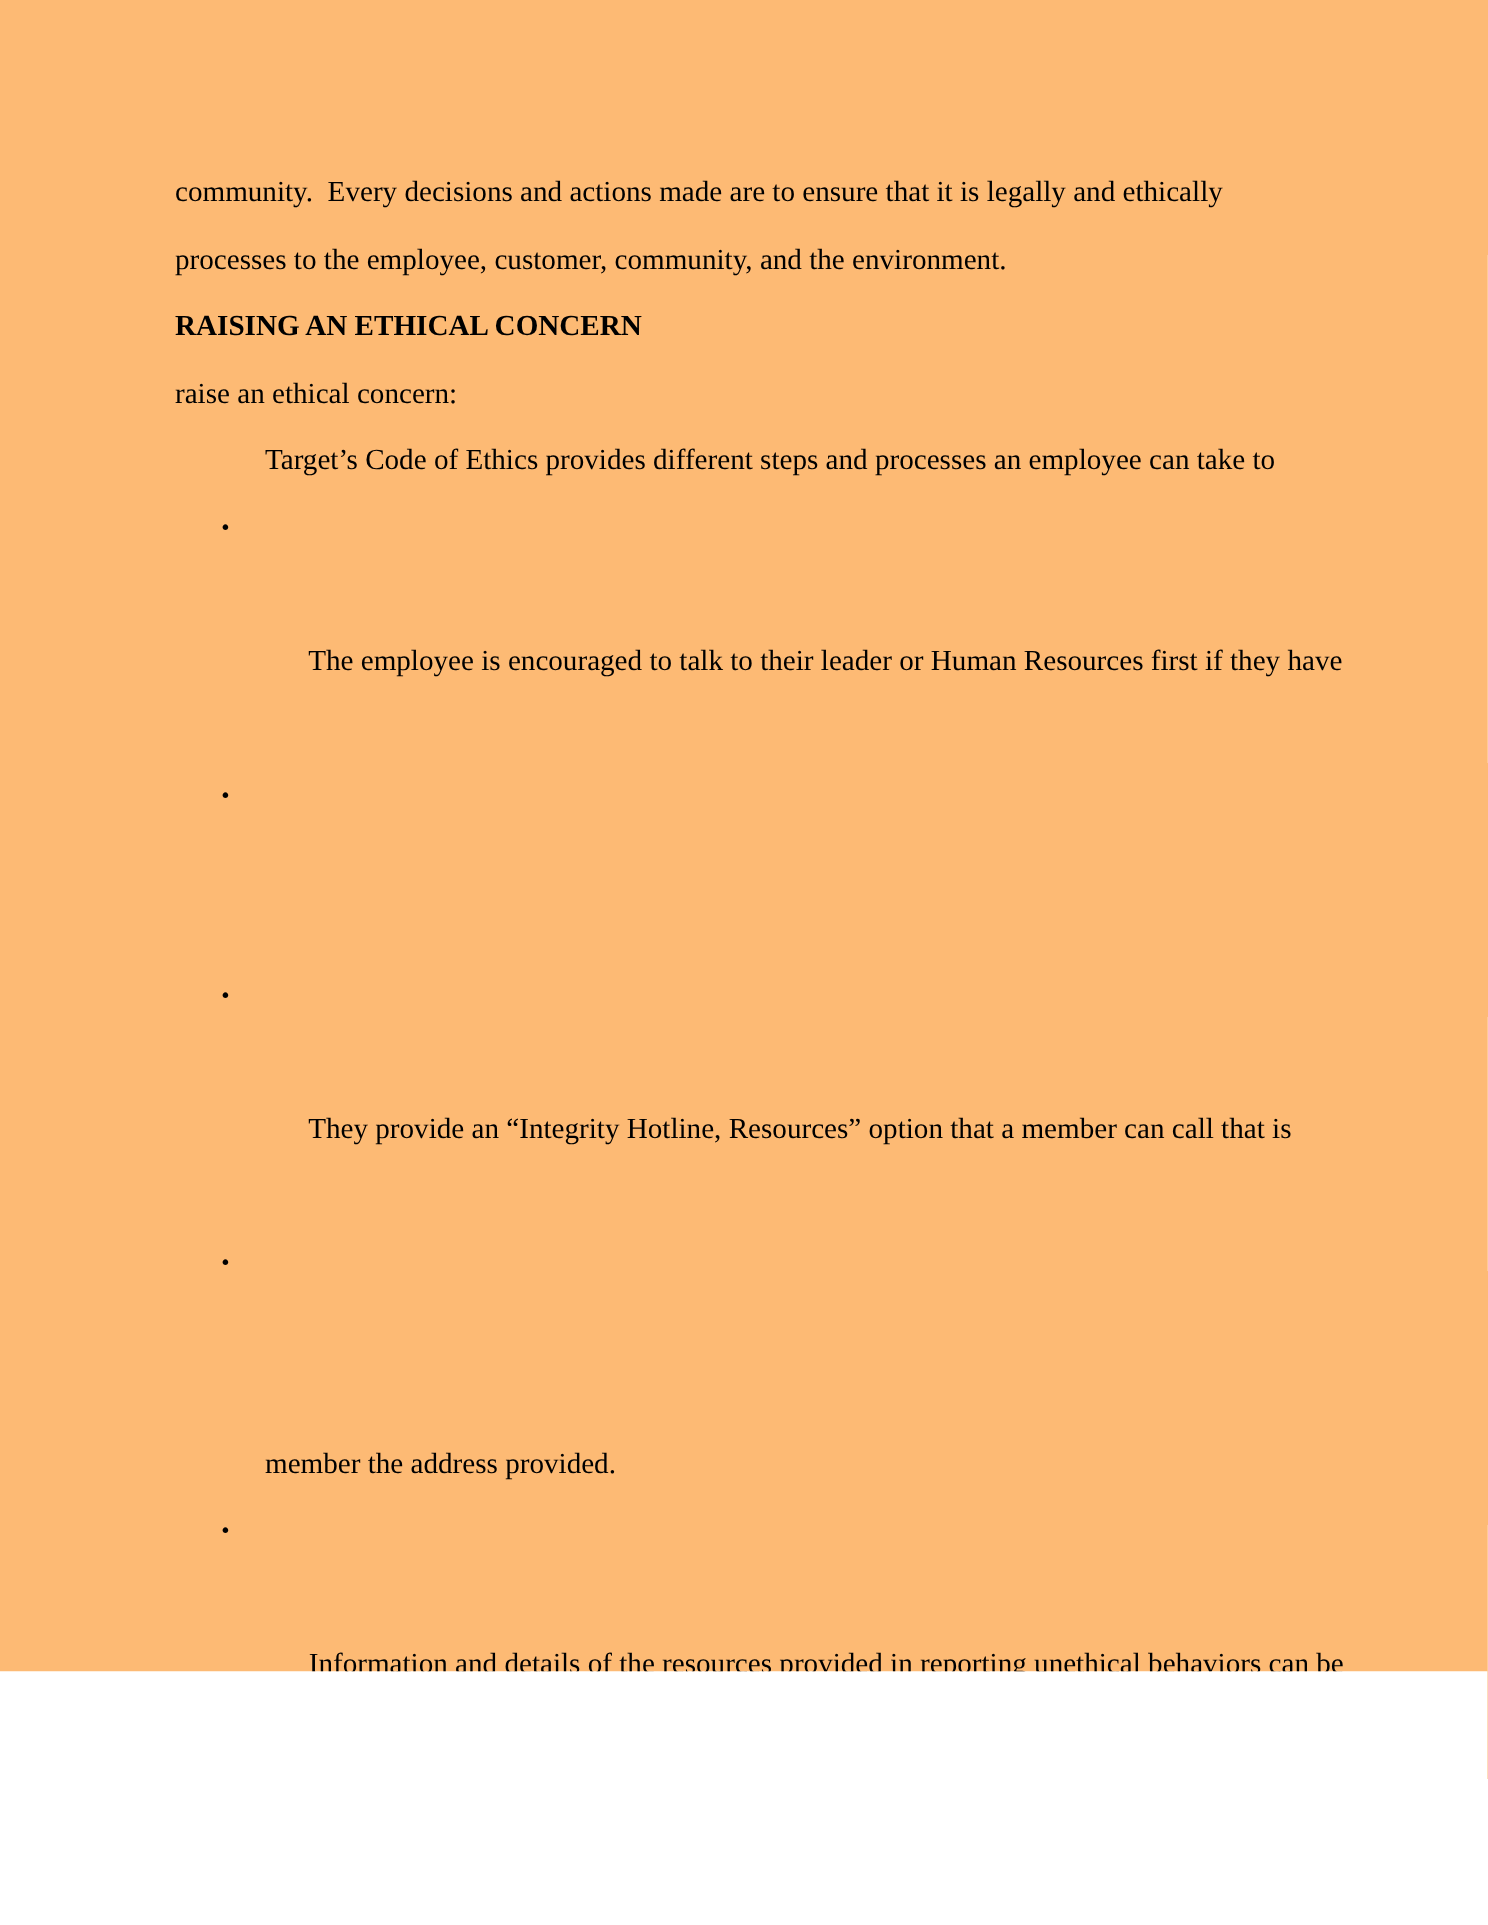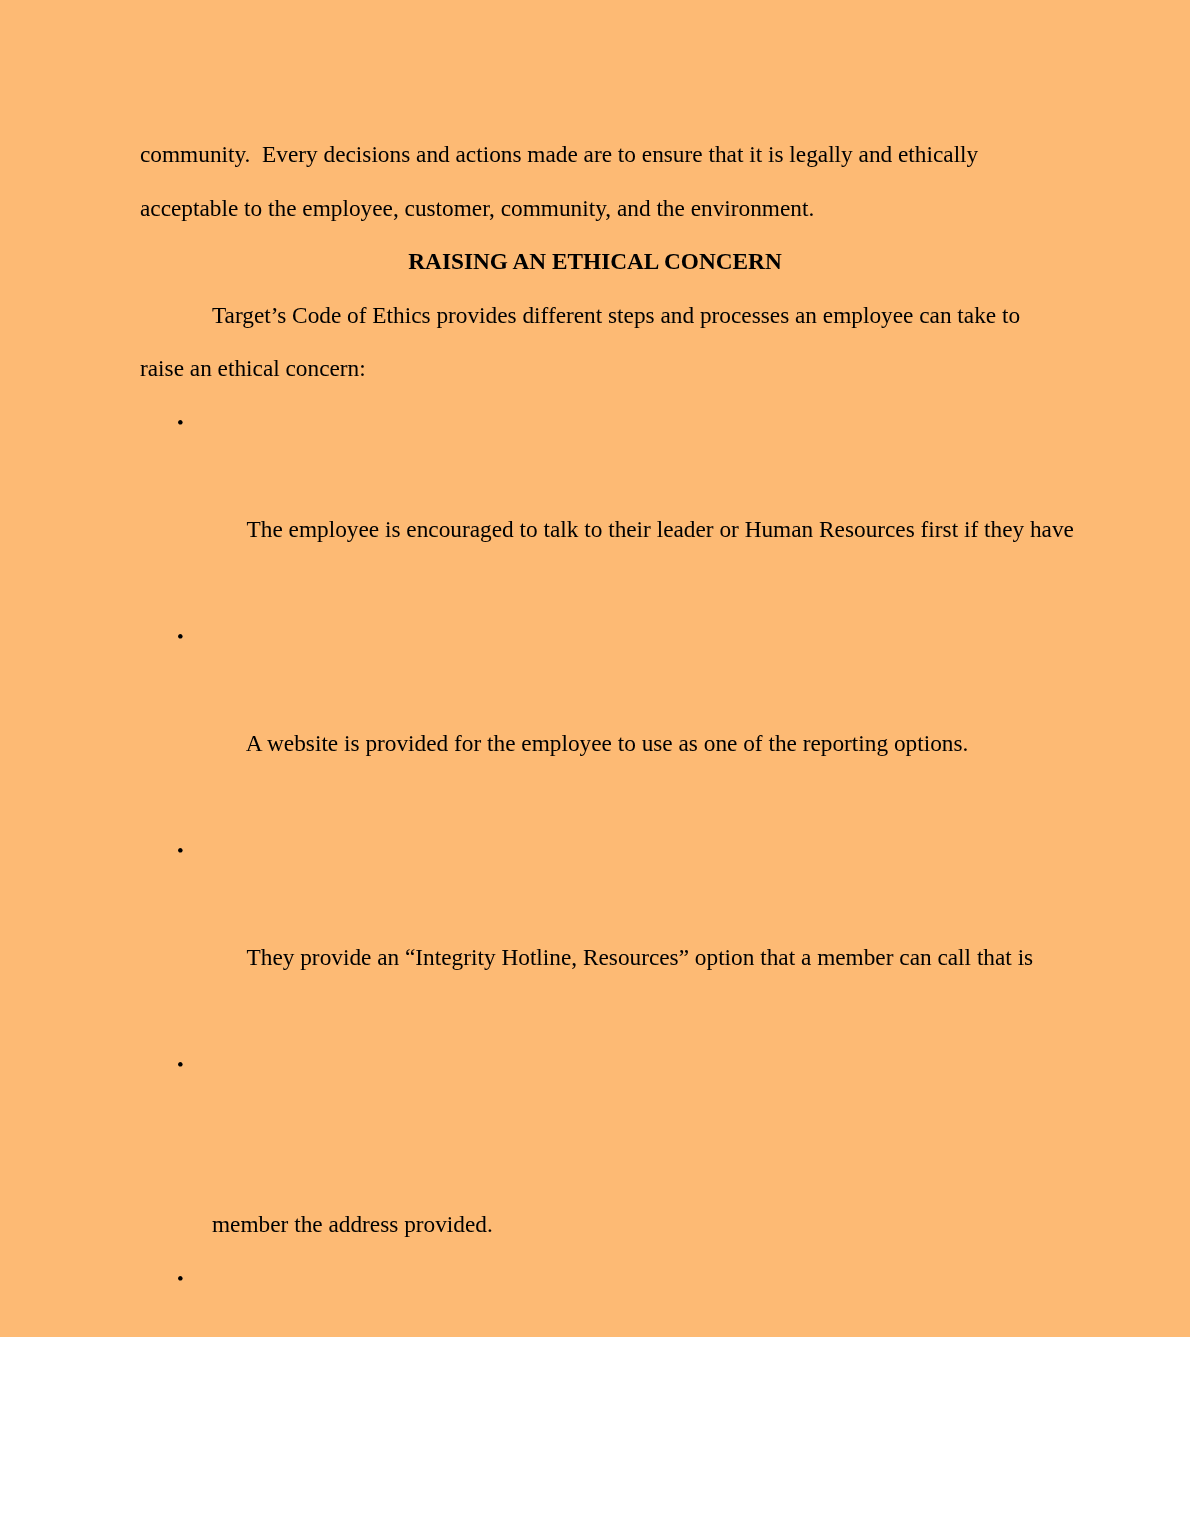--- a/index.html
+++ b/index.html
@@ -23,21 +23,20 @@
     font-size: 23.3px;
     line-height: 53.5px;
   }
   .line {
     white-space: pre;
   }
   .indent {
     text-indent: 72px;
   }
   .heading {
-    text-align: center;
     font-weight: bold;
     white-space: pre;
   }
   .bullet-first {
     position: relative;
     padding-left: 72px;
   }
   .bullet-marker {
     position: absolute;
     left: 37px;
@@ -49,35 +48,34 @@
     padding-left: 72px;
   }
 </style>
 </head>
 <body>
 
 <div class="page">
   <div class="content">
 
     <div class="line">community.  Every decisions and actions made are to ensure that it is legally and ethically</div>
-    <div class="line">acceptable to the employee, customer, community, and the environment.</div>
+    <div class="line">processes to the employee, customer, community, and the environment.</div>
 
     <div class="heading">RAISING AN ETHICAL CONCERN</div>
 
+    <div class="line">raise an ethical concern:</div>
     <div class="line indent">Target’s Code of Ethics provides different steps and processes an employee can take to</div>
-    <div class="line">raise an ethical concern:</div>
 
     <div class="line bullet-first">
       <span class="bullet-marker">•</span>
       <span>The employee is encouraged to talk to their leader or Human Resources first if they have</span>
     </div>
 
     <div class="line bullet-first">
       <span class="bullet-marker">•</span>
-      <span>A website is provided for the employee to use as one of the reporting options.</span>
     </div>
 
     <div class="line bullet-first">
       <span class="bullet-marker">•</span>
       <span>They provide an “Integrity Hotline, Resources” option that a member can call that is</span>
     </div>
 
     <div class="line bullet-first">
       <span class="bullet-marker">•</span>
     </div>

